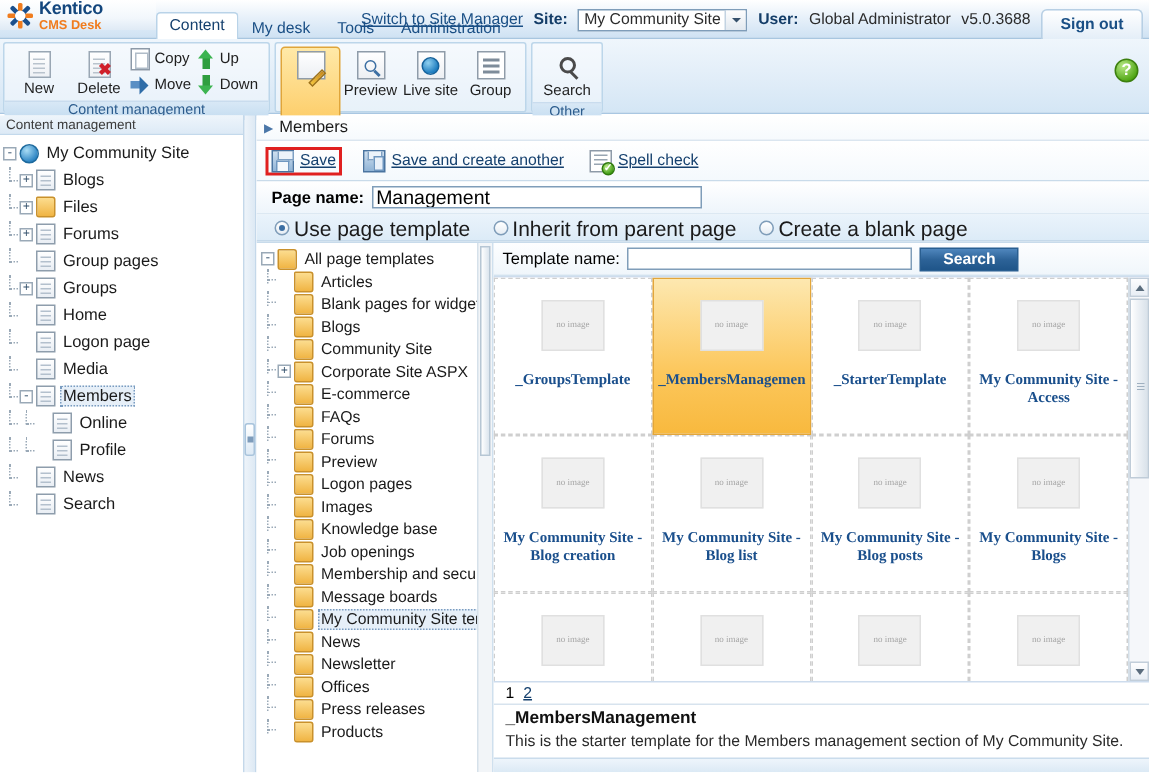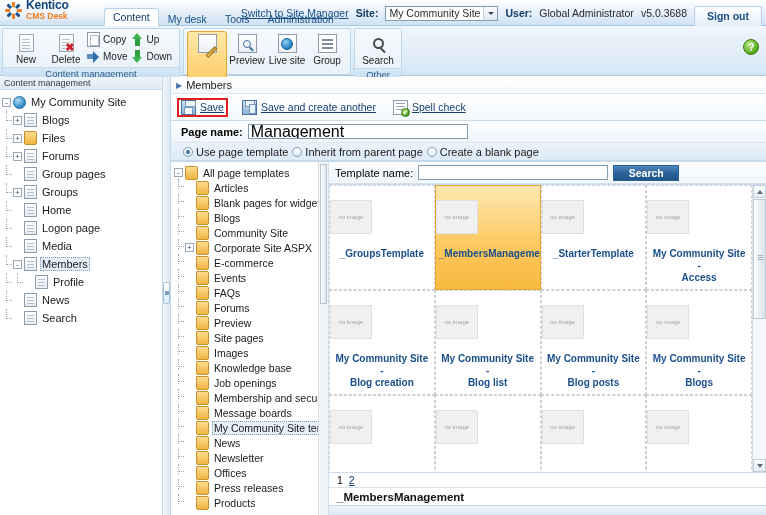--- a/index.html
+++ b/index.html
@@ -235,27 +235,27 @@
     color:#fff; font-size:7px; line-height:8px; text-align:center; font-weight:bold;
   }
 
   .pagename-row {
     height: 22px; display: flex; align-items: center; padding-left: 10px; gap: 5px;
     background: linear-gradient(to bottom,#ffffff,#eef5fb);
     border-bottom: 1px solid #dce8f2;
   }
   .pagename-row .lbl { font-size: 11px; font-weight: bold; color: #000; }
   .pagename-row input {
-    width: 220px; height: 15px; border: 1px solid #7f9db9; font-size: 16px;
+    width: 220px; height: 15px; border: 1px solid #7f9db9; font-size: 13px;
     padding: 0 2px; font-family: "Liberation Sans", sans-serif; color: #000; background: #fff;
   }
   .radio-row {
-    height: 18px; display: flex; align-items: center; gap: 4px; padding-left: 12px;
+    height: 18px; display: flex; align-items: center; gap: 15px; padding-left: 12px;
     background: linear-gradient(to bottom,#eaf3fb,#dcebf7);
-    border-bottom: 1px solid #c5d9ea; font-size: 11px; color: #1a1a1a;
+    border-bottom: 1px solid #c5d9ea; font-size: 14px; color: #1a1a1a;
   }
   .rd { display: flex; align-items: center; gap: 3px; cursor: pointer; }
   .rd .dot {
     width: 10px; height: 10px; border-radius: 50%; border: 1px solid #7f9db9;
     background: linear-gradient(to bottom,#ffffff,#e6edf4); position: relative; flex:0 0 10px;
   }
   .rd.on .dot::after {
     content:""; position:absolute; left:2px; top:2px; width:4px; height:4px;
     border-radius:50%; background:#3c6fa3;
   }
@@ -293,22 +293,22 @@
     display: flex; align-items: center; justify-content: center;
   }
 
   .tiles-wrap { flex: 1; position: relative; overflow: hidden; border: 1px solid #cddced; border-left:none; border-right:none;}
   .tiles {
     position: absolute; left: 0; top: 0; right: 14px; bottom: 0; overflow: hidden;
     display: flex; flex-wrap: wrap; align-content: flex-start;
   }
   .tile {
     width: 25%; height: 105px; border: 1px dashed #cfcfcf;
-    display: flex; flex-direction: column; justify-content: flex-start;
-    padding-top: 14px; cursor: pointer; background: #fff;
+    display: flex; flex-direction: column; align-items: center; justify-content: flex-start;
+    padding-top: 14px; cursor: pointer; background: #fff; font-family: Liberation Serif, serif;
   }
   .tile.sel {
     background: linear-gradient(to bottom,#fde8b0 0%,#fcc75c 60%,#f8b93e 100%);
     border: 1px solid #e3a63a;
   }
   .noimg {
     width: 42px; height: 34px; background: #f0f0f0; border: 1px solid #e0e0e0;
     display: flex; align-items: center; justify-content: center;
     font-size: 6px; color: #a5a5a5;
   }
@@ -544,20 +544,27 @@
             <span class="tdash"></span>
             <span class="texp">-</span>
             <span class="ticon page"></span>
             <span class="tlabel sel">Members</span>
           </div>
           <div class="tnode">
             <span class="tdash"></span>
             <span class="tdash"></span>
             <span class="texp blank"></span>
             <span class="ticon page"></span>
+            <span class="tlabel">Online</span>
+          </div>
+          <div class="tnode">
+            <span class="tdash"></span>
+            <span class="tdash"></span>
+            <span class="texp blank"></span>
+            <span class="ticon page"></span>
             <span class="tlabel">Profile</span>
           </div>
           <div class="tnode">
             <span class="tdash"></span>
             <span class="texp blank"></span>
             <span class="ticon page"></span>
             <span class="tlabel">News</span>
           </div>
           <div class="tnode">
             <span class="tdash"></span>
@@ -658,45 +665,39 @@
               <div class="tnode">
                 <span class="tdash"></span>
                 <span class="texp blank"></span>
                 <span class="ticon folder"></span>
                 <span class="tlabel">E-commerce</span>
               </div>
               <div class="tnode">
                 <span class="tdash"></span>
                 <span class="texp blank"></span>
                 <span class="ticon folder"></span>
-                <span class="tlabel">Events</span>
-              </div>
-              <div class="tnode">
-                <span class="tdash"></span>
-                <span class="texp blank"></span>
-                <span class="ticon folder"></span>
                 <span class="tlabel">FAQs</span>
               </div>
               <div class="tnode">
                 <span class="tdash"></span>
                 <span class="texp blank"></span>
                 <span class="ticon folder"></span>
                 <span class="tlabel">Forums</span>
               </div>
               <div class="tnode">
                 <span class="tdash"></span>
                 <span class="texp blank"></span>
                 <span class="ticon folder"></span>
                 <span class="tlabel">Preview</span>
               </div>
               <div class="tnode">
                 <span class="tdash"></span>
                 <span class="texp blank"></span>
                 <span class="ticon folder"></span>
-                <span class="tlabel">Site pages</span>
+                <span class="tlabel">Logon pages</span>
               </div>
               <div class="tnode">
                 <span class="tdash"></span>
                 <span class="texp blank"></span>
                 <span class="ticon folder"></span>
                 <span class="tlabel">Images</span>
               </div>
               <div class="tnode">
                 <span class="tdash"></span>
                 <span class="texp blank"></span>
@@ -835,18 +836,19 @@
                   <span class="tri"></span>
                 </div>
             </div>
           </div>
 
           <div class="pager" id="pager">
               <span class="cur">1</span>
               <a>2</a>
             </div>
           <div class="desc-title">_MembersManagement</div>
+          <div class="desc-body">This is the starter template for the Members management section of My Community Site.</div>
           <div class="footer-strip"></div>
         </div>
       </div>
     </div>
   </div>
 </div>
 
 </body></html>

